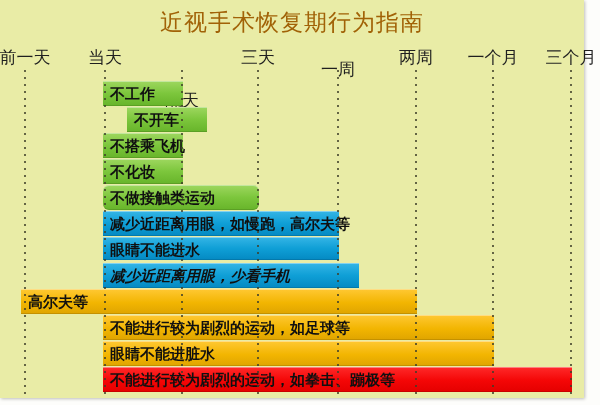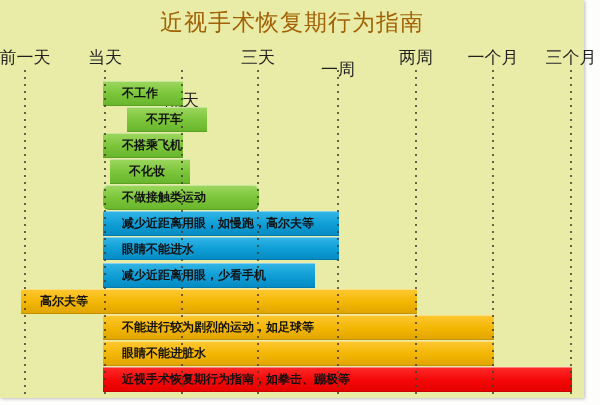--- a/index.html
+++ b/index.html
@@ -26,22 +26,22 @@
   .grid-line{
     position:absolute;top:70px;height:328px;width:2px;
     background:repeating-linear-gradient(to bottom, rgba(62,62,40,.78) 0 2px, transparent 2px 7px);
     z-index:5;
   }
   .bar{
     position:absolute;height:25px;z-index:2;
     box-shadow:inset 0 1px 0 rgba(255,255,255,.4), inset 0 -1px 0 rgba(0,0,0,.12);
   }
   .bar .bar-label{
-    display:block;padding-left:19px;
-    font-size:12px;font-weight:bold;color:#101010;
+    display:block;padding-left:7px;
+    font-size:15px;font-weight:bold;color:#101010;
     line-height:25px;white-space:nowrap;
   }
   .bar.green{background:linear-gradient(to bottom,#9ed75f,#7cc63c 50%,#67b42a);}
   .bar.blue{background:linear-gradient(to bottom,#35b5e6,#0f9fd6 50%,#0489c2);}
   .bar.orange{background:linear-gradient(to bottom,#ffc833,#f2b501 55%,#dfa400);}
   .bar.red{background:linear-gradient(to bottom,#ff2a2a,#f40606 55%,#e40000);}
 </style>
 </head>
 <body>
 
@@ -71,42 +71,42 @@
     <div id="bars-layer">
         <div class="bar green" style="left: 103px; top: 81px; width: 80px; height: 25px;">
           <span class="bar-label">不工作</span>
         </div>
         <div class="bar green" style="left: 103px; top: 107px; width: 80px; height: 25px; margin-left: 24px;">
           <span class="bar-label">不开车</span>
         </div>
         <div class="bar green" style="left: 103px; top: 133px; width: 80px; height: 25px;">
           <span class="bar-label">不搭乘飞机</span>
         </div>
-        <div class="bar green" style="left: 110px; top: 159px; width: 80px; height: 25px;">
+        <div class="bar green" style="left: 103px; top: 159px; width: 80px; height: 25px;">
           <span class="bar-label">不化妆</span>
         </div>
         <div class="bar green" style="left: 103px; top: 185px; width: 156px; height: 25px; border-radius: 6px;">
           <span class="bar-label">不做接触类运动</span>
         </div>
         <div class="bar blue" style="left: 103px; top: 211px; width: 236px; height: 25px;">
           <span class="bar-label">减少近距离用眼，如慢跑，高尔夫等</span>
         </div>
         <div class="bar blue" style="left: 103px; top: 237px; width: 236px; height: 23px;">
           <span class="bar-label">眼睛不能进水</span>
         </div>
-        <div class="bar blue" style="left: 103px; top: 263px; width: 212px; height: 25px;">
+        <div class="bar blue" style="left: 103px; top: 263px; width: 256px; height: 25px; font-style: italic;">
           <span class="bar-label">减少近距离用眼，少看手机</span>
         </div>
         <div class="bar orange" style="left: 21px; top: 289px; width: 396px; height: 25px;">
           <span class="bar-label">高尔夫等</span>
         </div>
         <div class="bar orange" style="left: 103px; top: 315px; width: 391px; height: 25px;">
           <span class="bar-label">不能进行较为剧烈的运动，如足球等</span>
         </div>
         <div class="bar orange" style="left: 103px; top: 341px; width: 391px; height: 25px;">
           <span class="bar-label">眼睛不能进脏水</span>
         </div>
         <div class="bar red" style="left: 103px; top: 367px; width: 469px; height: 25px;">
-          <span class="bar-label">近视手术恢复期行为指南，如拳击、蹦极等</span>
+          <span class="bar-label">不能进行较为剧烈的运动，如拳击、蹦极等</span>
         </div>
       </div>
   </div>
 </div>
 
 </body></html>

